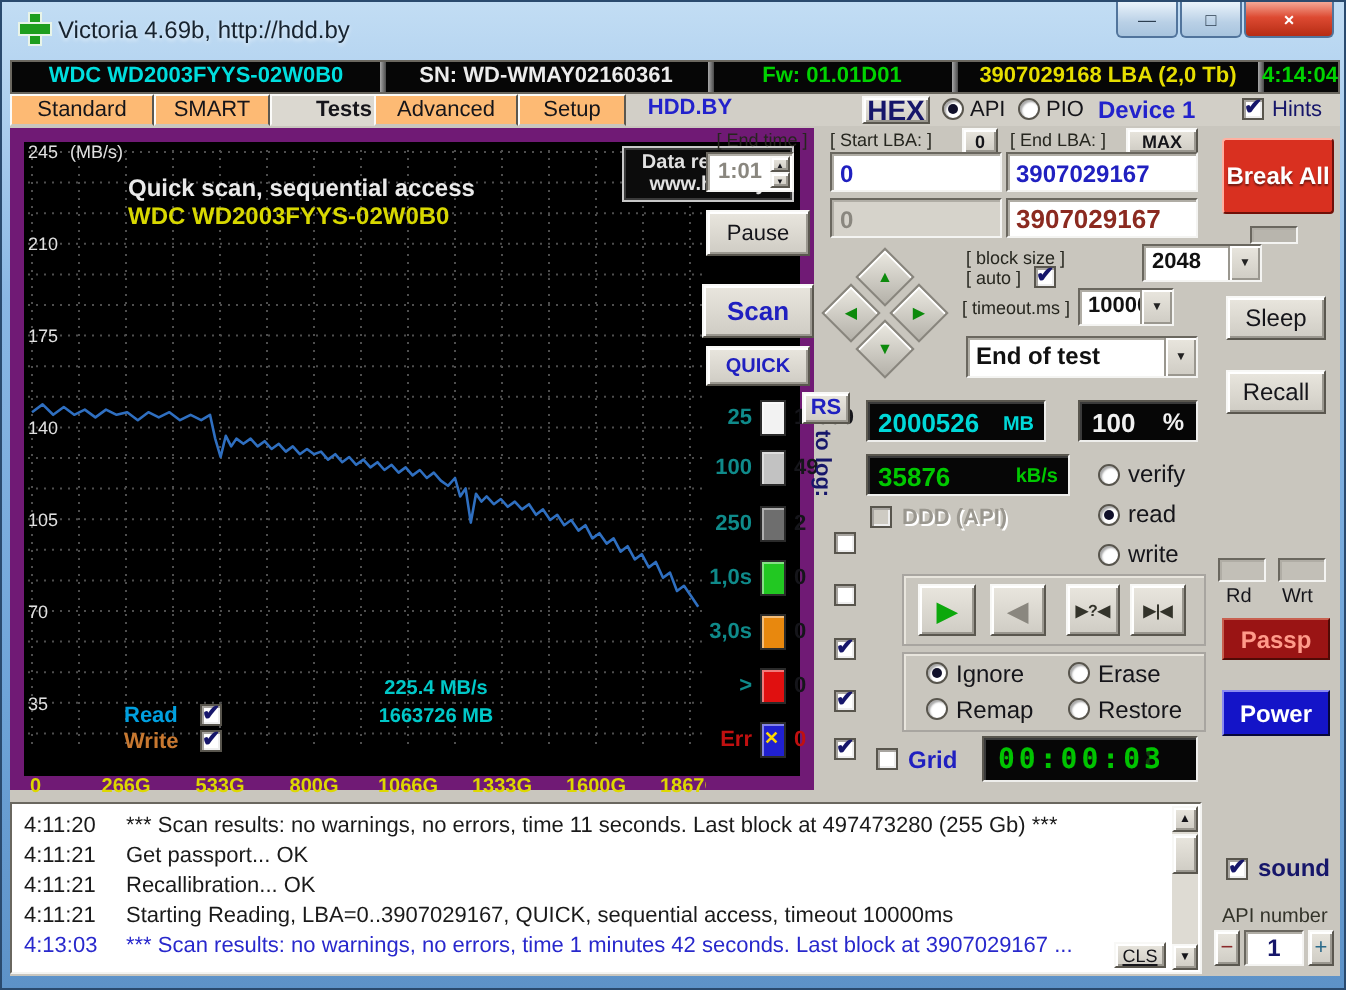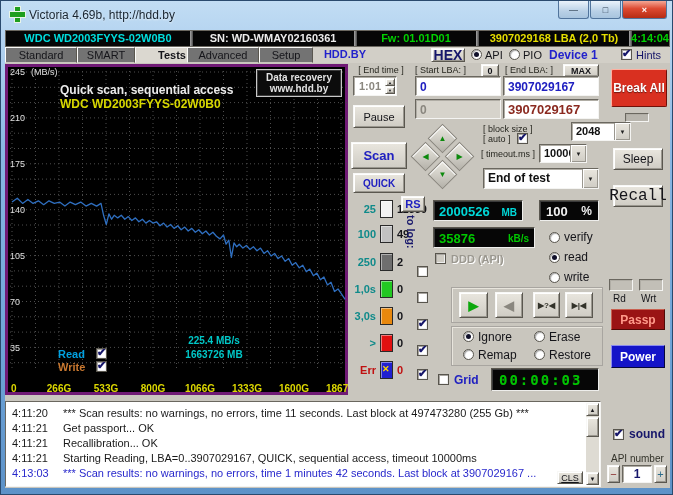--- a/index.html
+++ b/index.html
@@ -24,26 +24,26 @@
           font-size:9px;color:#2c3e50;background:linear-gradient(180deg,#eaf3fb,#b9d0e6 60%,#a8c4de);
           border:1px solid #51749c;border-top:none;border-radius:0 0 3px 3px;}
   .winbtn.close{width:43px;color:#fff;font-weight:bold;background:linear-gradient(180deg,#f4a896,#dd4a32 45%,#b62c14);}
   
   #infobar{left:4px;top:29px;width:665px;height:17px;background:#060606;border:1px solid #6a675f;}
   .seg{top:1px;height:13px;line-height:13px;font-size:11px;font-weight:bold;text-align:center;}
   .idiv{top:0;width:3px;height:15px;background:linear-gradient(90deg,#a8a8a8,#4a4a4a);}
   
   #tabbar{left:4px;top:46px;width:665px;height:16px;background:#d2cfc7;}
   .tab{top:0;height:16px;font-size:11px;line-height:15px;text-align:center;color:#15151a;
-       background:#737373;border:1px solid;border-color:#fbfbf9 #5a574f #c9c6be #fbfbf9;}
+       background:#fdba74;border:1px solid;border-color:#fbfbf9 #5a574f #c9c6be #fbfbf9;}
   .tab.on{font-weight:bold;background:#dbd8d0;border-bottom-color:#dbd8d0;}
   
   #client{left:4px;top:62px;width:665px;height:425px;background:#c9c6be;}
   
-  #chart{left:0;top:1px;width:343px;height:331px;background:#000;border:3px solid #701a75;}
+  #chart{left:0;top:1px;width:402px;height:331px;background:#000;border:7px solid #701a75;}
   #graph-svg text{font-family:"Liberation Sans",sans-serif;}
   .ch-title{left:52px;top:16px;font-size:12px;font-weight:bold;color:#eaeaea;}
   .ch-sub{left:52px;top:30px;font-size:12px;font-weight:bold;color:#d8d800;}
   .wmark{right:3px;top:2px;width:86px;padding:2px 0;text-align:center;background:#0c0c0c;
          border:1px solid #c8c8c8;box-shadow:inset 0 0 0 1px #3a3a3a;
          font-size:10px;font-weight:bold;color:#e2e2e2;line-height:11px;}
   .leg-lbl{font-size:11px;font-weight:bold;}
   .ovl{left:148px;top:267px;width:116px;text-align:center;font-size:10px;font-weight:bold;color:#00c8c8;line-height:14px;}
   
   .cb{width:11px;height:11px;background:#fff;border:1px solid #58554d;box-shadow:inset 1px 1px 0 #a8a5a0, inset -1px -1px 0 #eee;}
@@ -333,21 +333,21 @@
       <div class="abs display" style="left:142px;top:305px;width:108px;height:23px;">
         <span class="abs timer nowrap" style="left:7px;top:3px;color:#11380f;">88:88:88</span>
         <span class="abs timer nowrap" style="left:7px;top:3px;color:#00c400;">00:00:03</span>
       </div>
     </div>
 
     <div class="abs" style="left:598px;top:0;width:67px;height:336px;">
       <div class="abs btnface" style="left: 8px; top: 6px; width: 56px; height: 38px; font-size: 12px; font-weight: bold; color: rgb(255, 255, 255); text-shadow: rgba(0, 0, 0, 0.5) 0px 1px 1px; border-width: 1px; border-style: solid; border-image: initial; border-color: rgb(255, 176, 160) rgb(112, 16, 8) rgb(112, 16, 8) rgb(255, 176, 160); border-radius: 2px; background: rgb(217, 48, 32);">Break All</div>
       <div class="abs sunken" style="left:22px;top:50px;width:24px;height:9px;background:#b8b5ad;"></div>
       <div class="abs raised btnface u-first" style="left:10px;top:85px;width:50px;height:22px;font-size:12px;">Sleep</div>
-      <div class="abs raised btnface" style="left:10px;top:122px;width:50px;height:22px;font-size:16px;font-family:Liberation Mono, monospace;">Recall</div>
+      <div class="abs raised btnface" style="left:10px;top:122px;width:50px;height:22px;font-size:12px;">Recall</div>
       <div class="abs sunken" style="left:6px;top:216px;width:24px;height:12px;background:#c2bfb7;"></div>
       <div class="abs sunken" style="left:36px;top:216px;width:24px;height:12px;background:#c2bfb7;"></div>
       <div class="abs nowrap" style="left:10px;top:230px;font-size:10px;color:#15151a;">Rd</div>
       <div class="abs nowrap" style="left:38px;top:230px;font-size:10px;color:#15151a;">Wrt</div>
       <div class="abs btnface" style="left: 8px; top: 246px; width: 54px; height: 21px; font-size: 12px; font-weight: bold; color: rgb(255, 154, 138); border-width: 1px; border-style: solid; border-image: initial; border-color: rgb(200, 96, 80) rgb(80, 10, 6) rgb(80, 10, 6) rgb(200, 96, 80); background: rgb(154, 20, 20);">Passp</div>
       <div class="abs btnface u-first" style="left: 8px; top: 282px; width: 54px; height: 23px; font-size: 12px; font-weight: bold; color: rgb(255, 255, 255); border-width: 1px; border-style: solid; border-image: initial; border-color: rgb(138, 138, 240) rgb(6, 6, 58) rgb(6, 6, 58) rgb(138, 138, 240); background: rgb(20, 20, 200);">Power</div>
     </div>
 
     <div class="abs" id="log">
       <div style="padding-top:4px;">

